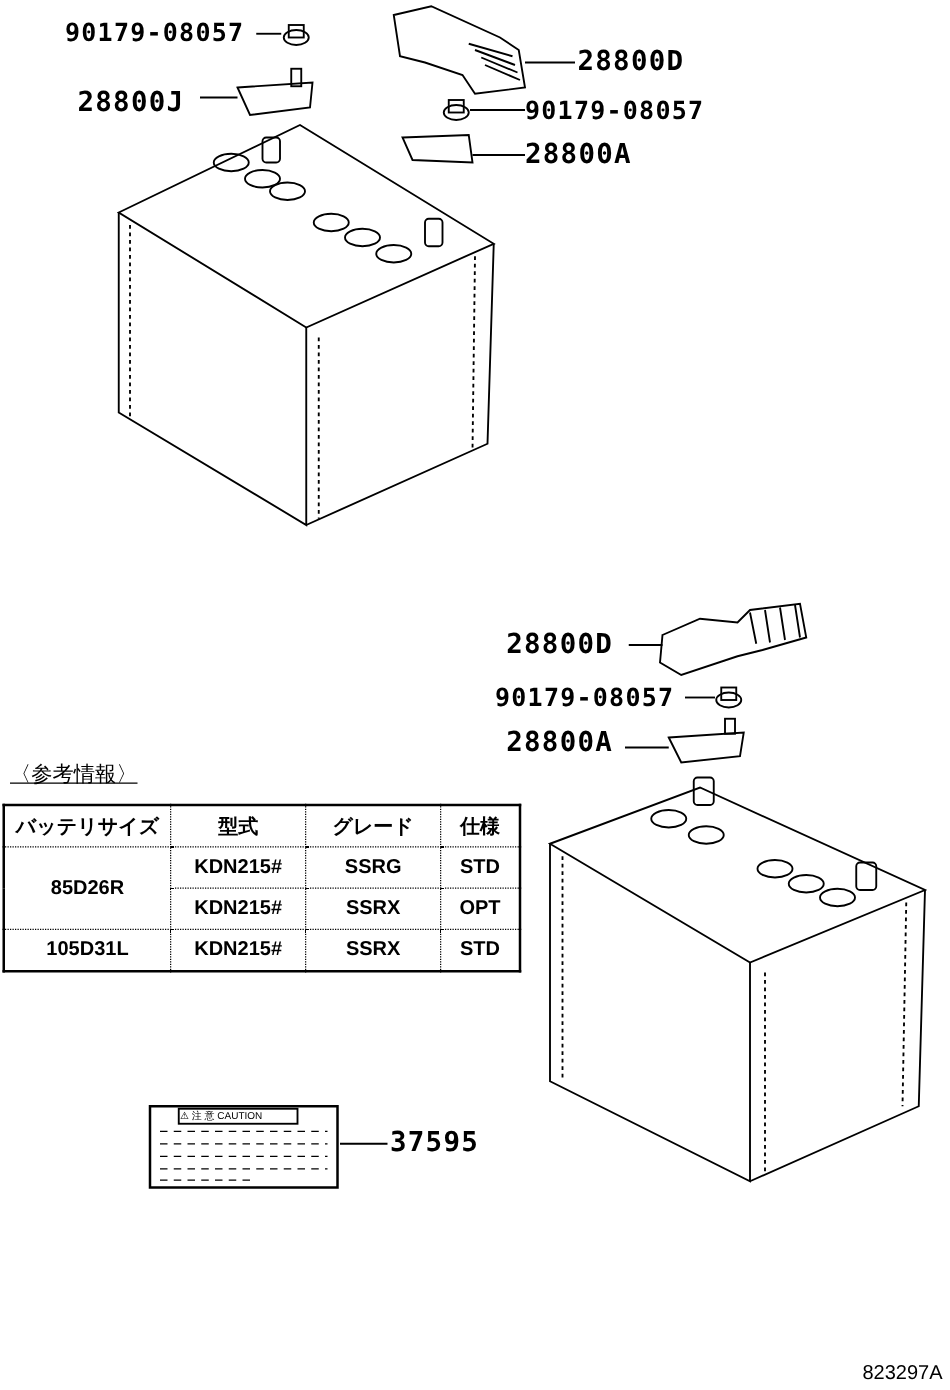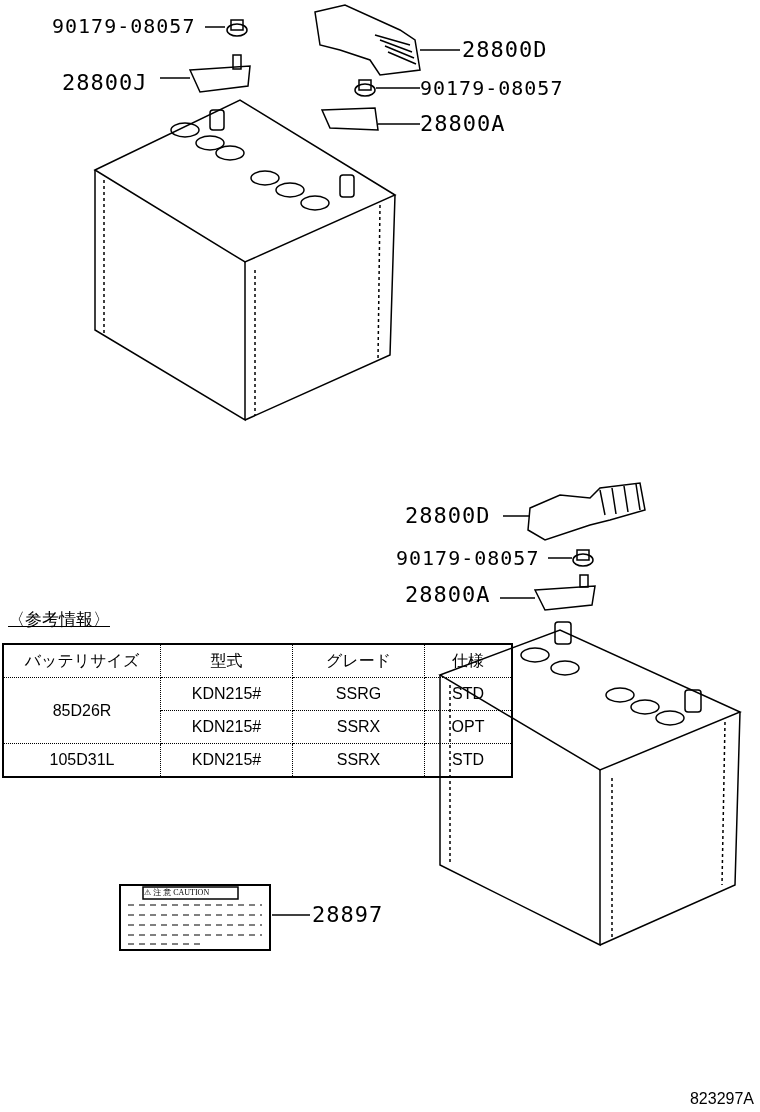--- a/index.html
+++ b/index.html
@@ -1,22 +1,22 @@
 <!DOCTYPE html>
 <html><head>
 <meta charset="utf-8">
 <style>
   html, body { margin:0; padding:0; background:#fff; }
   body { width:760px; height:1112px; position:relative; overflow:hidden; font-family:"DejaVu Sans", sans-serif; color:#000; }
-  .part-label { position:absolute; font-family:"DejaVu Sans Mono", monospace; font-weight:normal; font-size:22px; letter-spacing:1px; white-space:nowrap; }
+  .part-label { position:absolute; font-family:"DejaVu Sans Mono", monospace; font-weight:bold; font-size:22px; letter-spacing:1px; white-space:nowrap; }
   .part-label.sm { font-size:20px; }
   svg.drawing { position:absolute; left:0; top:0; }
   .ref-title { position:absolute; left:8px; top:608px; font-size:17px;text-decoration:underline; }
   table.ref { position:absolute; left:2px; top:643px; border-collapse:collapse; font-family:"Liberation Sans", sans-serif; font-size:16px; }
-  table.ref th, table.ref td { border:1.5px dotted #000; text-align:center; font-weight:normal; height:32px; padding:0 18px;margin-left:20px; }
+  table.ref th, table.ref td { border:1.5px dotted #000; text-align:center; font-weight:bold; height:32px; padding:0 6px;margin-left:20px; }
   table.ref { border:2px solid #000; }
   .fig-no { position:absolute; right:6px; bottom:4px; font-family:"Liberation Sans", sans-serif; font-size:16px; }
 </style>
 </head>
 <body>
 
 <svg class="drawing" width="760" height="1112" viewBox="0 0 760 1112" fill="none" stroke="#000" stroke-width="1.5">
 
   <g>
     <path d="M95 170 L240 100 L395 195 L245 262 Z"></path>
@@ -104,22 +104,22 @@
 <div class="part-label sm" style="left:52px; top:14px;">90179-08057</div>
 <div class="part-label" style="left:62px; top:70px;">28800J</div>
 <div class="part-label" style="left:462px; top:37px;">28800D</div>
 <div class="part-label sm" style="left:420px; top:76px;">90179-08057</div>
 <div class="part-label" style="left:420px; top:111px;">28800A</div>
 
 <div class="part-label" style="left:405px; top:503px;">28800D</div>
 <div class="part-label sm" style="left:396px; top:546px;">90179-08057</div>
 <div class="part-label" style="left:405px; top:582px;">28800A</div>
 
-<div style="position:absolute; left:144px; top:887px; font-size:8px; font-family:Liberation Serif, serif;">⚠ 注 意 CAUTION</div>
-<div class="part-label" style="left:312px; top:902px;">28897</div>
+<div style="position:absolute; left:144px; top:887px; font-size:8px; font-family:Liberation Sans, sans-serif;">⚠ 注 意 CAUTION</div>
+<div class="part-label" style="left:312px; top:902px;">37595</div>
 
 <div class="ref-title">〈参考情報〉</div>
 <table class="ref">
   <tbody>
       <tr>
     <th style="width:120px">バッテリサイズ</th>
     <th style="width:95px">型式</th>
     <th style="width:95px">グレード</th>
     <th style="width:50px">仕様</th>
   </tr>

